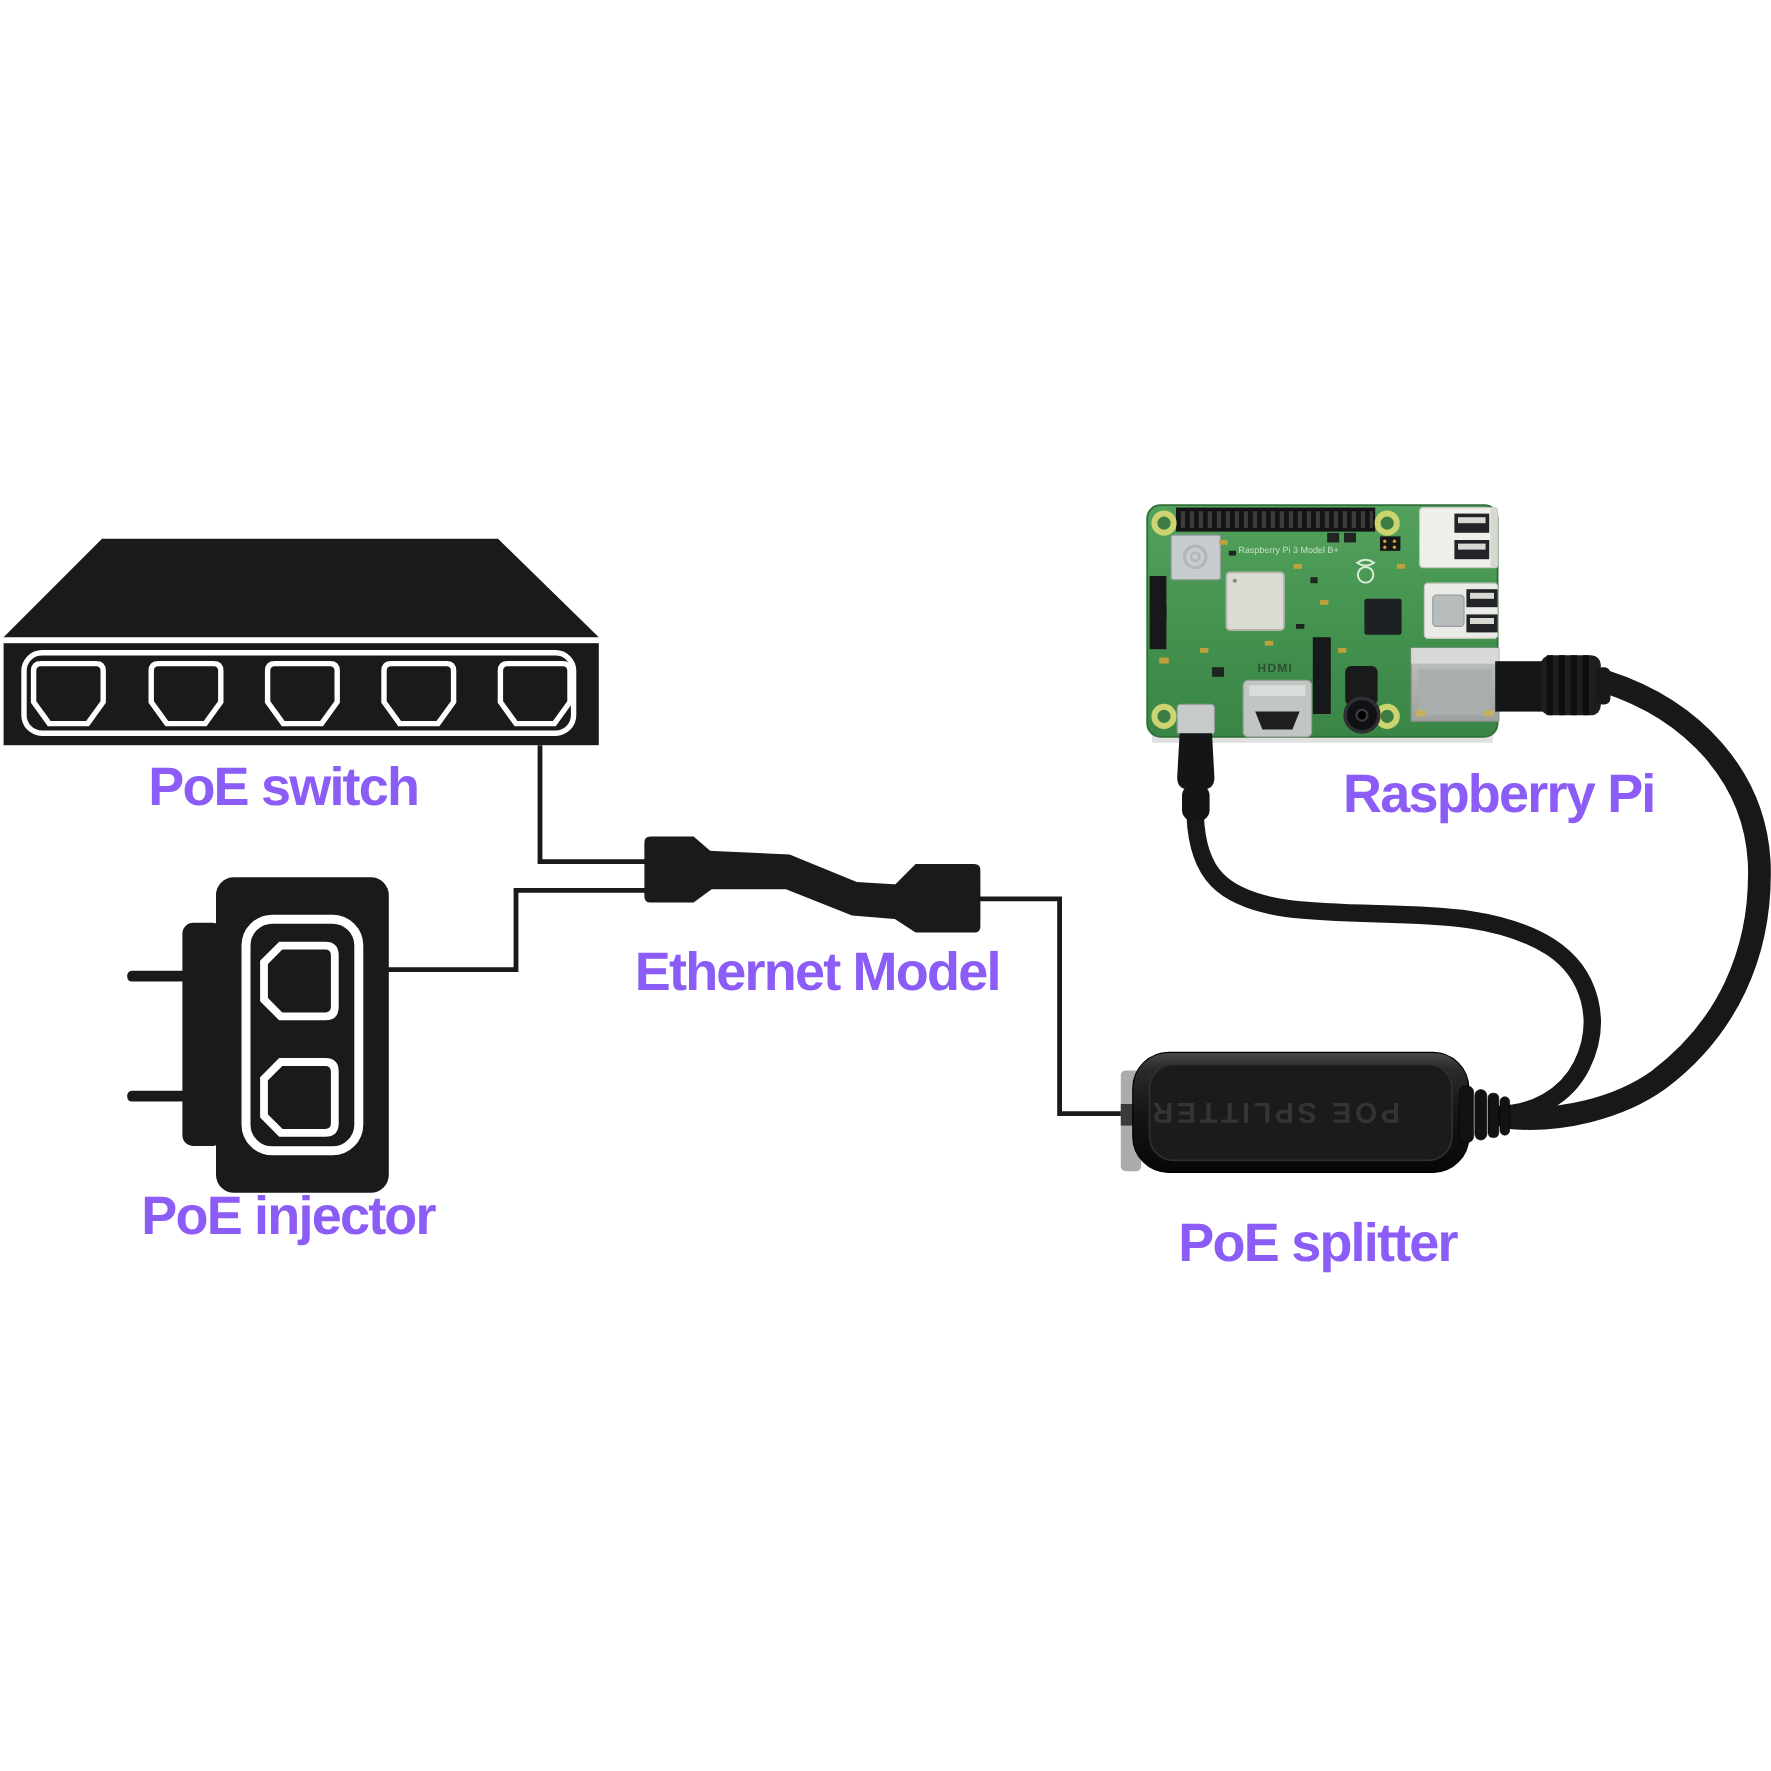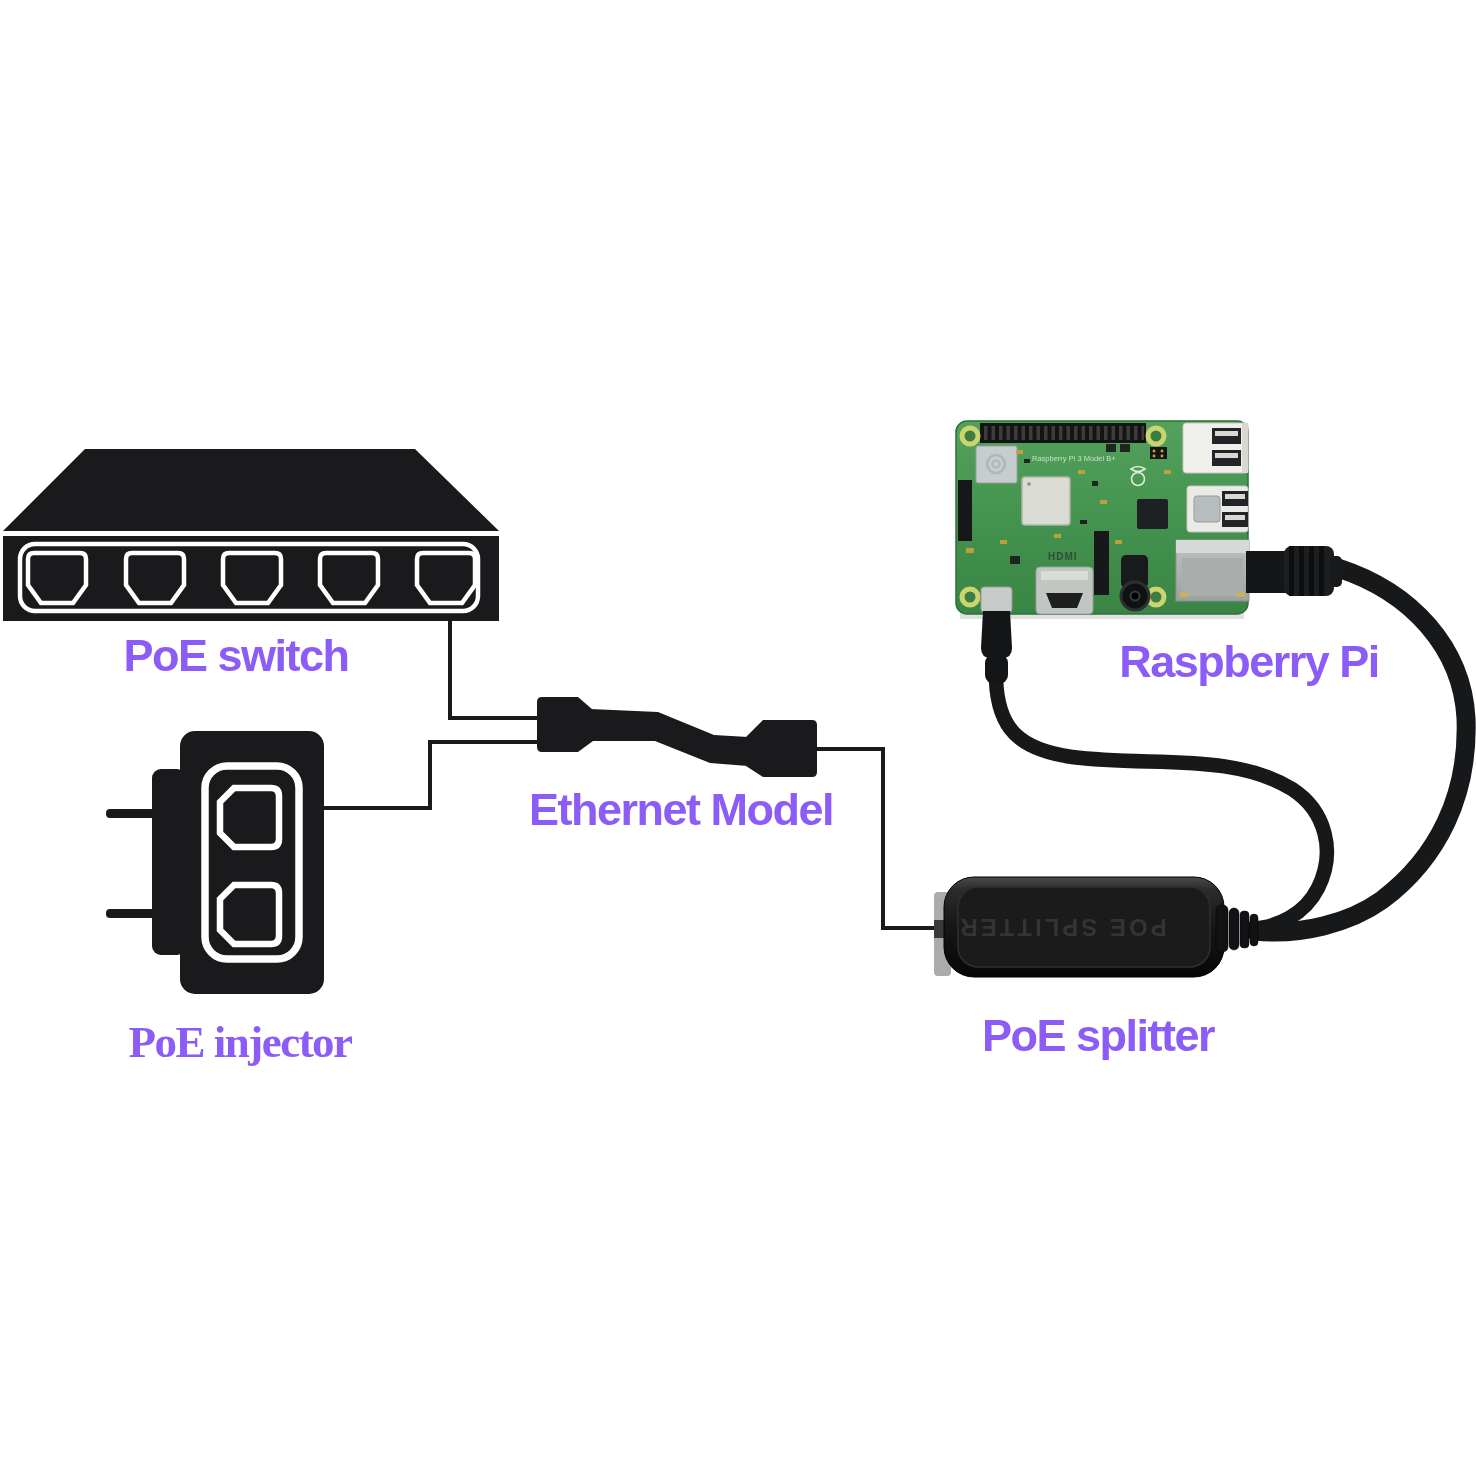--- a/index.html
+++ b/index.html
@@ -7,21 +7,21 @@
     position:relative;width:1476px;height:1168px;background:#ffffff;
     font-family:"Liberation Sans",sans-serif;overflow:hidden;
   }
   #diagram-svg{position:absolute;left:0;top:0;}
   .lbl{
     position:absolute;transform:translateX(-50%);
     font-weight:700;font-size:45px;letter-spacing:-1.5px;
     color:#8b5cf6;white-space:nowrap;line-height:1;
   }
   #lbl-switch{left:236px;top:633px;}
-  #lbl-injector{left:240px;top:1020px;font-family:Liberation Serif, serif;}
+  #lbl-injector{left:240px;top:990px;}
   #lbl-cable{left:681px;top:787px;}
   #lbl-pi{left:1233px;top:639px;margin-left:16px;}
   #lbl-splitter{left:1098px;top:1013px;}
   .svgtxt{font-family:"Liberation Sans",sans-serif;}
 </style>
 </head>
 <body>
 
 <div id="canvas">
 

